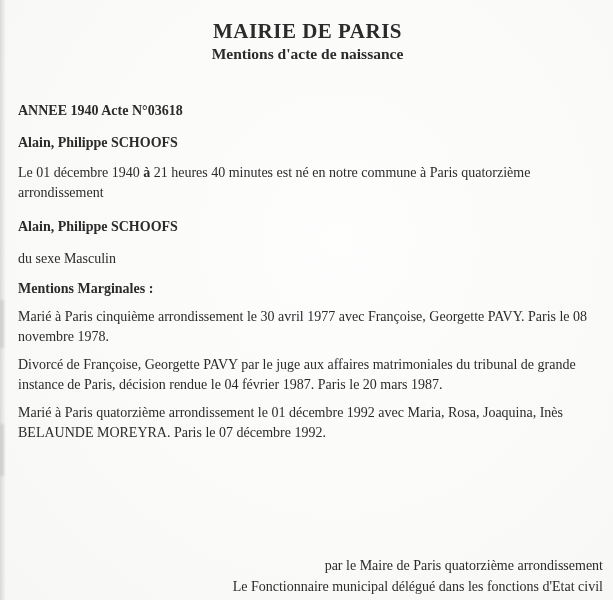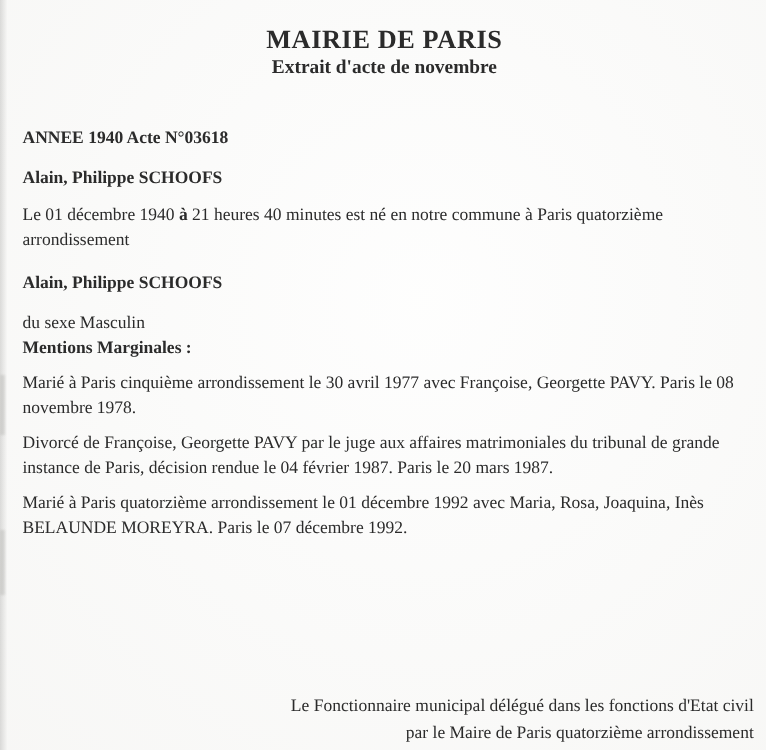--- a/index.html
+++ b/index.html
@@ -69,21 +69,21 @@
     margin-top: 10px;
     line-height: 20px;
     max-width: 578px;
   }
   .birth-statement .bold-a { font-weight: bold; }
   .sex-line {
     margin-top: 12px;
     line-height: 20px;
   }
   .mentions-heading {
-    margin-top: 0;
+    margin-top: 10px;
     font-weight: bold;
     line-height: 20px;
   }
   .mention {
     margin: 8px 0 0 0;
     line-height: 20px;
     max-width: 580px;
     text-align: left;
   }
   .mention-block { margin-top: 4px; }
@@ -98,38 +98,38 @@
 </head>
 <body>
 
 <div class="page">
 
   <div class="artifact a1"></div>
   <div class="artifact a2"></div>
 
   <h1 class="doc-title">MAIRIE DE PARIS</h1>
 
-  <h2 class="doc-subtitle">Extrait d'acte de novembre</h2>
+  <h2 class="doc-subtitle">Mentions d'acte de naissance</h2>
 
   <div class="act-ref">ANNEE 1940 Acte N°03618</div>
 
   <div class="person-name name-1">Alain, Philippe SCHOOFS</div>
 
   <p class="birth-statement"><span>Le 01 décembre 1940 </span><span class="bold-a">à</span><span> 21 heures 40 minutes est né en notre commune à Paris quatorzième arrondissement</span></p>
 
   <div class="person-name name-2">Alain, Philippe SCHOOFS</div>
 
   <div class="sex-line">du sexe Masculin</div>
 
   <div class="mentions-heading">Mentions Marginales :</div>
 
   <div class="mention-block">
     <p class="mention">Marié à Paris cinquième arrondissement le 30 avril 1977 avec Françoise, Georgette PAVY. Paris le 08 novembre 1978.</p>
     <p class="mention">Divorcé de Françoise, Georgette PAVY par le juge aux affaires matrimoniales du tribunal de grande instance de Paris, décision rendue le 04 février 1987. Paris le 20 mars 1987.</p>
     <p class="mention">Marié à Paris quatorzième arrondissement le 01 décembre 1992 avec Maria, Rosa, Joaquina, Inès BELAUNDE MOREYRA. Paris le 07 décembre 1992.</p>
   </div>
 
   <div class="signature-block">
+    <div>par le Maire de Paris quatorzième arrondissement</div>
     <div>Le Fonctionnaire municipal délégué dans les fonctions d'Etat civil</div>
-    <div>par le Maire de Paris quatorzième arrondissement</div>
   </div>
 
 </div>
 
 </body></html>

